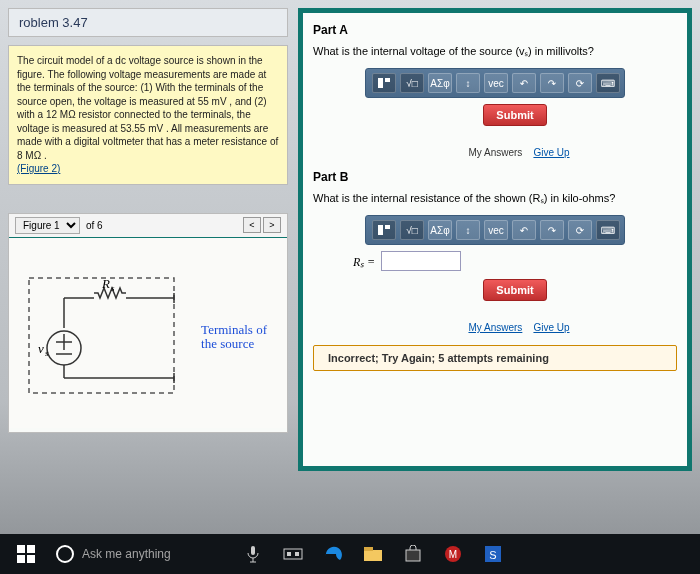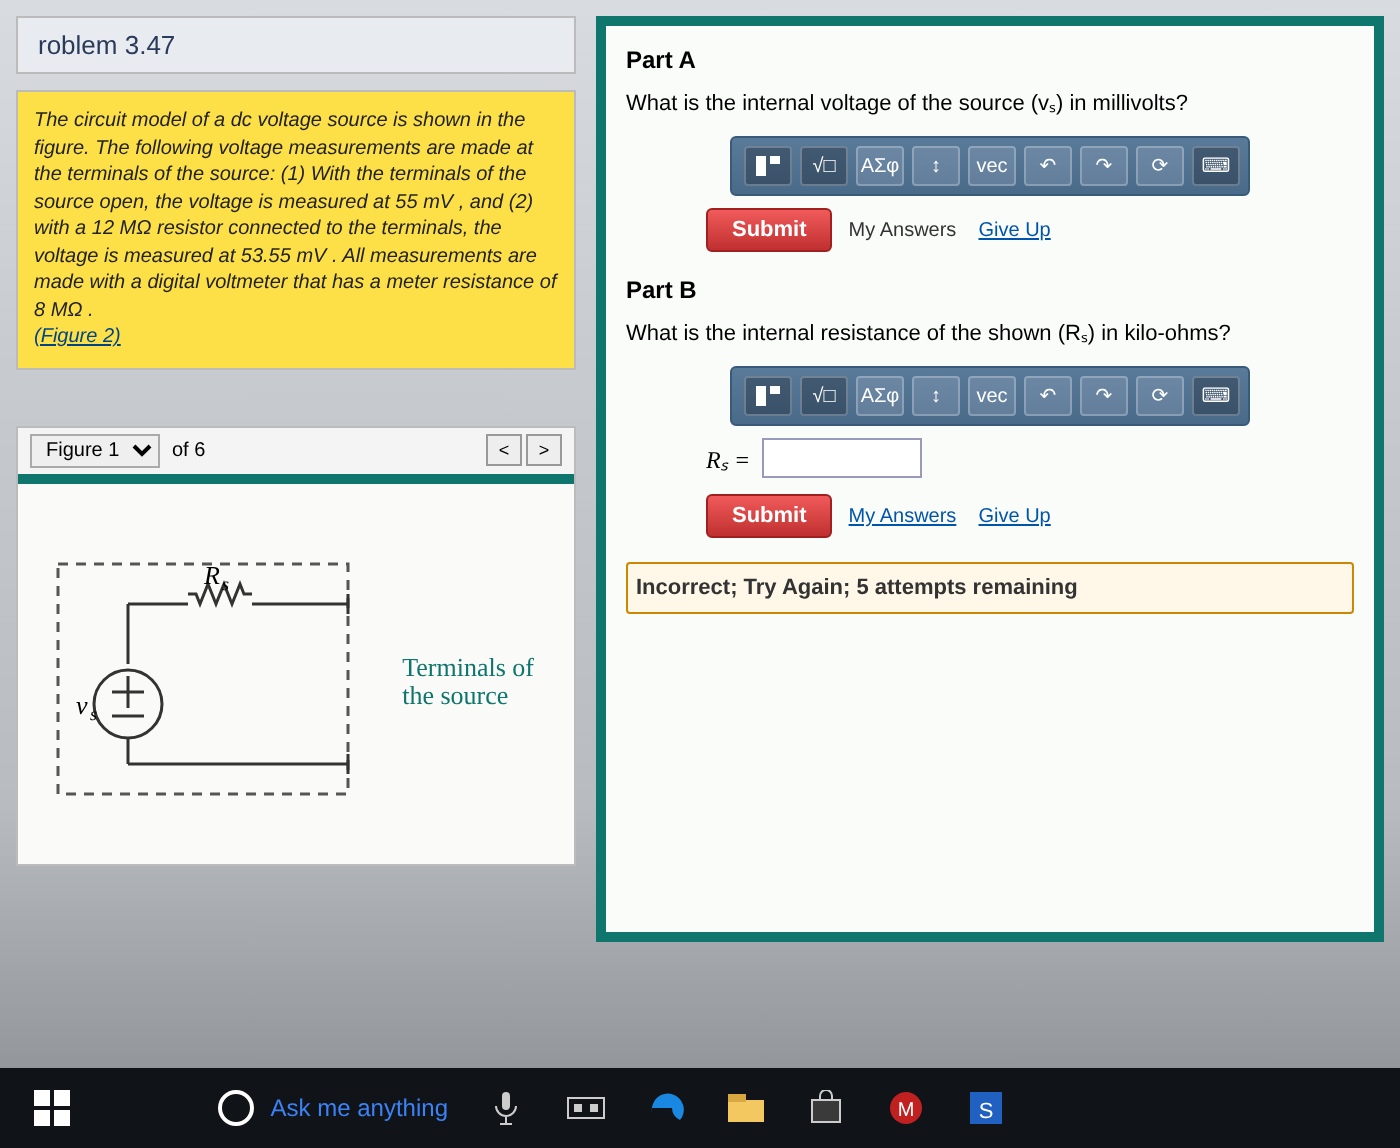--- a/index.html
+++ b/index.html
@@ -24,40 +24,39 @@
     gap: 8px;
   }
   .problem-header {
     background: #e8ecf0;
     padding: 6px 10px;
     border: 1px solid #bbb;
     font-size: 13px;
     color: #2a3a5a;
   }
   .description {
-    background: #fde047;
+    background: #fef9c3;
     border: 1px solid #bbb;
     padding: 8px;
     font-size: 10px;
     color: #222;
     line-height: 1.35;
-    font-style: italic;
   }
   .description u { color: #004488; }
   .figure-panel {
     background: #f8faf8;
     border: 1px solid #bbb;
     margin-top: 20px;
     height: 220px;
   }
   .figure-header {
     display: flex;
     align-items: center;
     padding: 3px 6px;
-    border-bottom: 5px solid #0f766e;
+    border-bottom: 1px solid #0f766e;
     background: #f4f4f4;
     font-size: 10px;
     gap: 6px;
   }
   .figure-header select {
     font-size: 10px;
     border: 1px solid #aaa;
     padding: 1px 3px;
   }
   .fig-pager {
@@ -82,21 +81,21 @@
     position: absolute;
     left: 10px;
     top: 15px;
   }
   .terminals-label {
     position: absolute;
     right: 20px;
     top: 85px;
     font-family: 'Times New Roman', serif;
     font-size: 13px;
-    color: #0f766e;
+    color: #1d4ed8;
     line-height: 1.1;
   }
   .right-col {
     flex: 1;
     background: #fafcfa;
     border: 5px solid #0f766e;
     padding: 10px;
     font-size: 11px;
     overflow: hidden;
   }
@@ -150,22 +149,24 @@
   .answer-row input {
     width: 80px;
     height: 20px;
     border: 1px solid #99b;
     padding: 2px 4px;
     font-size: 11px;
   }
   .submit-row {
     display: flex;
     align-items: center;
+    gap: 20px;
     margin-bottom: 12px;
     padding-left: 40px;
+    flex-direction: column;
   }
   .submit-btn {
     background: linear-gradient(#f05a5a, #c03030);
     color: #fff;
     border: 1px solid #a02020;
     border-radius: 3px;
     padding: 4px 12px;
     font-size: 11px;
     font-weight: bold;
     cursor: pointer;
@@ -178,21 +179,21 @@
     margin-left: 8px;
   }
   .links span {
     font-size: 10px;
     color: #333;
     margin-left: 8px;
   }
   .feedback {
     border: 1px solid #cc8800;
     background: #fff8e8;
-    padding: 6px 4px;
+    padding: 6px 14px;
     font-size: 11px;
     margin-top: 6px;
     border-radius: 2px;
   }
   .feedback b { color: #333; }
   .taskbar {
     position: absolute;
     bottom: 0;
     left: 0;
     right: 0;
@@ -208,27 +209,26 @@
     height: 36px;
     display: flex;
     align-items: center;
     justify-content: center;
     cursor: pointer;
   }
   .cortana {
     display: flex;
     align-items: center;
     gap: 8px;
-    color: #3b82f6;
+    color: #a3a3a3;
     font-size: 12px;
     flex: 0 0 180px;
     height: 34px;
     padding: 0 6px;
     cursor: pointer;
-    justify-content: flex-end;
   }
   .cortana-circle {
     width: 18px;
     height: 18px;
     border: 2px solid #fff;
     border-radius: 50%;
   }
   .task-icon {
     width: 34px;
     height: 34px;

